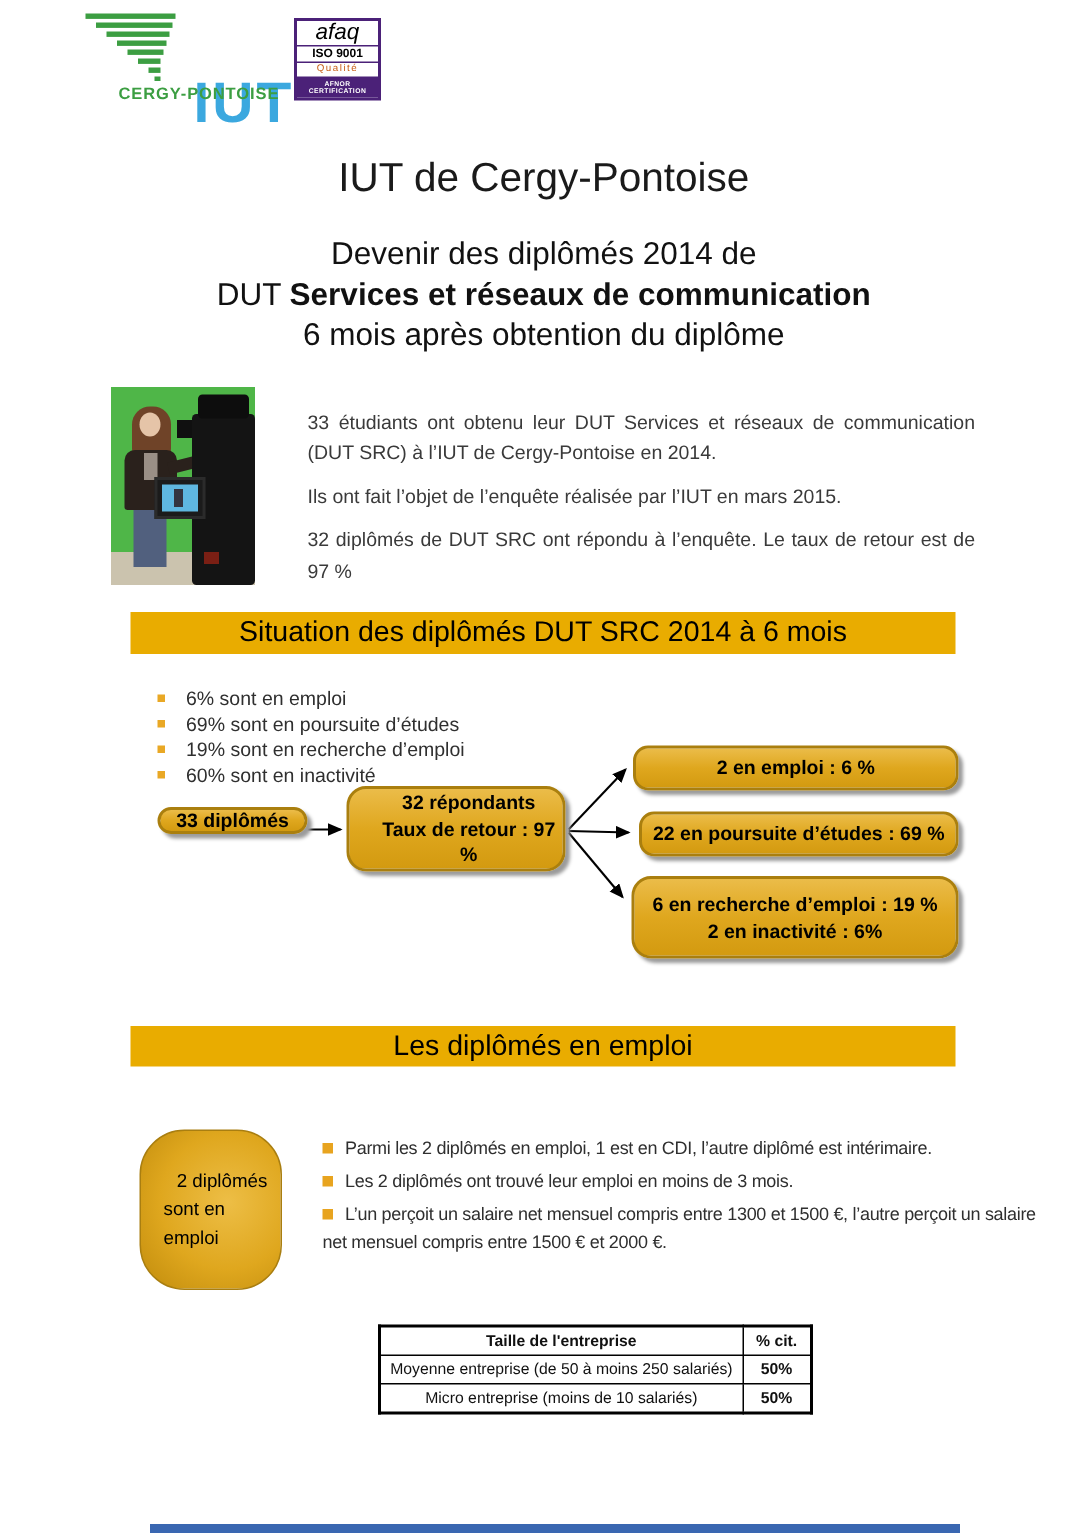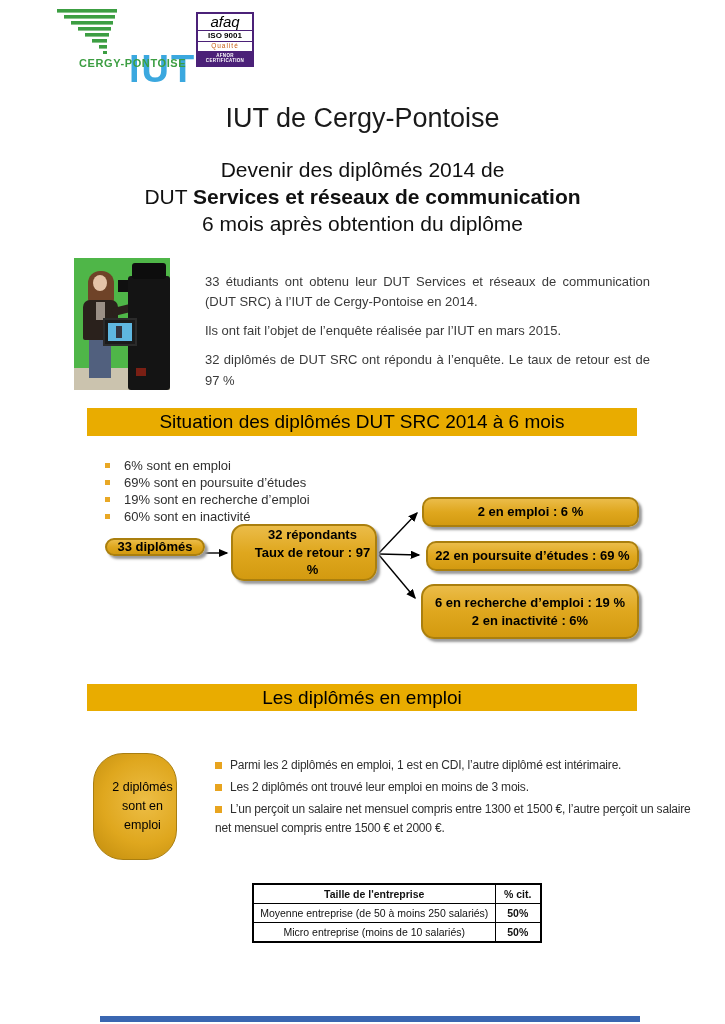--- a/index.html
+++ b/index.html
@@ -65,25 +65,25 @@
     font-size:13px; font-weight:600; color:#000; text-align:center; line-height:1.35; }
   .fb-start { left:105px; top:538px; width:100px; height:18px; }
   .fb-mid { left:231px; top:524px; width:146px; height:57px; border-radius:13px;padding-left:17px; }
   .fb-emploi { left:422px; top:497px; width:217px; height:30px; }
   .fb-etudes { left:426px; top:541px; width:213px; height:30px; }
   .fb-recherche { left:421px; top:584px; width:218px; height:55px; border-radius:13px; }
   .flow-arrows { position:absolute; left:200px; top:490px; width:230px; height:160px; }
 
   
   .badge {
-    position:absolute; left:93px; top:753px; width:84px; height:107px; box-sizing:border-box;
+    position:absolute; left:93px; top:753px; width:95px; height:107px; box-sizing:border-box;
     background:radial-gradient(circle at 62% 45%, #EDBE46 0%, #DFA71E 55%, #C08B0C 100%);
     border:1px solid #A97E10; border-radius:30px;
     display:flex; flex-direction:column; align-items:center; justify-content:center;
-    font-size:12.5px; color:#000; text-align:center; line-height:1.5;padding-left:15px; }
+    font-size:12.5px; color:#000; text-align:left; line-height:1.5;padding-left:15px; }
   .emp-bullets { position:absolute; left:204px; top:756px; width:478px; font-size:12px; letter-spacing:-0.2px; color:#2F2F2F; line-height:19px;margin-left:11px; }
   .emp-bullets p { margin:0 0 3px 0; }
   .emp-bullets p::before { content:""; display:inline-block; width:7px; height:7px; background:#E8A41F; margin-right:8px; }
 
   
   .company-table { position:absolute; left:252px; top:883px; border-collapse:collapse; border:2px solid #000; font-size:10.5px; color:#111; table-layout:fixed; }
   .company-table th, .company-table td { border:1px solid #000; padding:2px 4px; text-align:center; height:14px; overflow:hidden; white-space:nowrap; }
   .company-table th { font-weight:bold; }
   .company-table .col-label { width:242px; }
   .company-table .col-pct { width:46px; }

